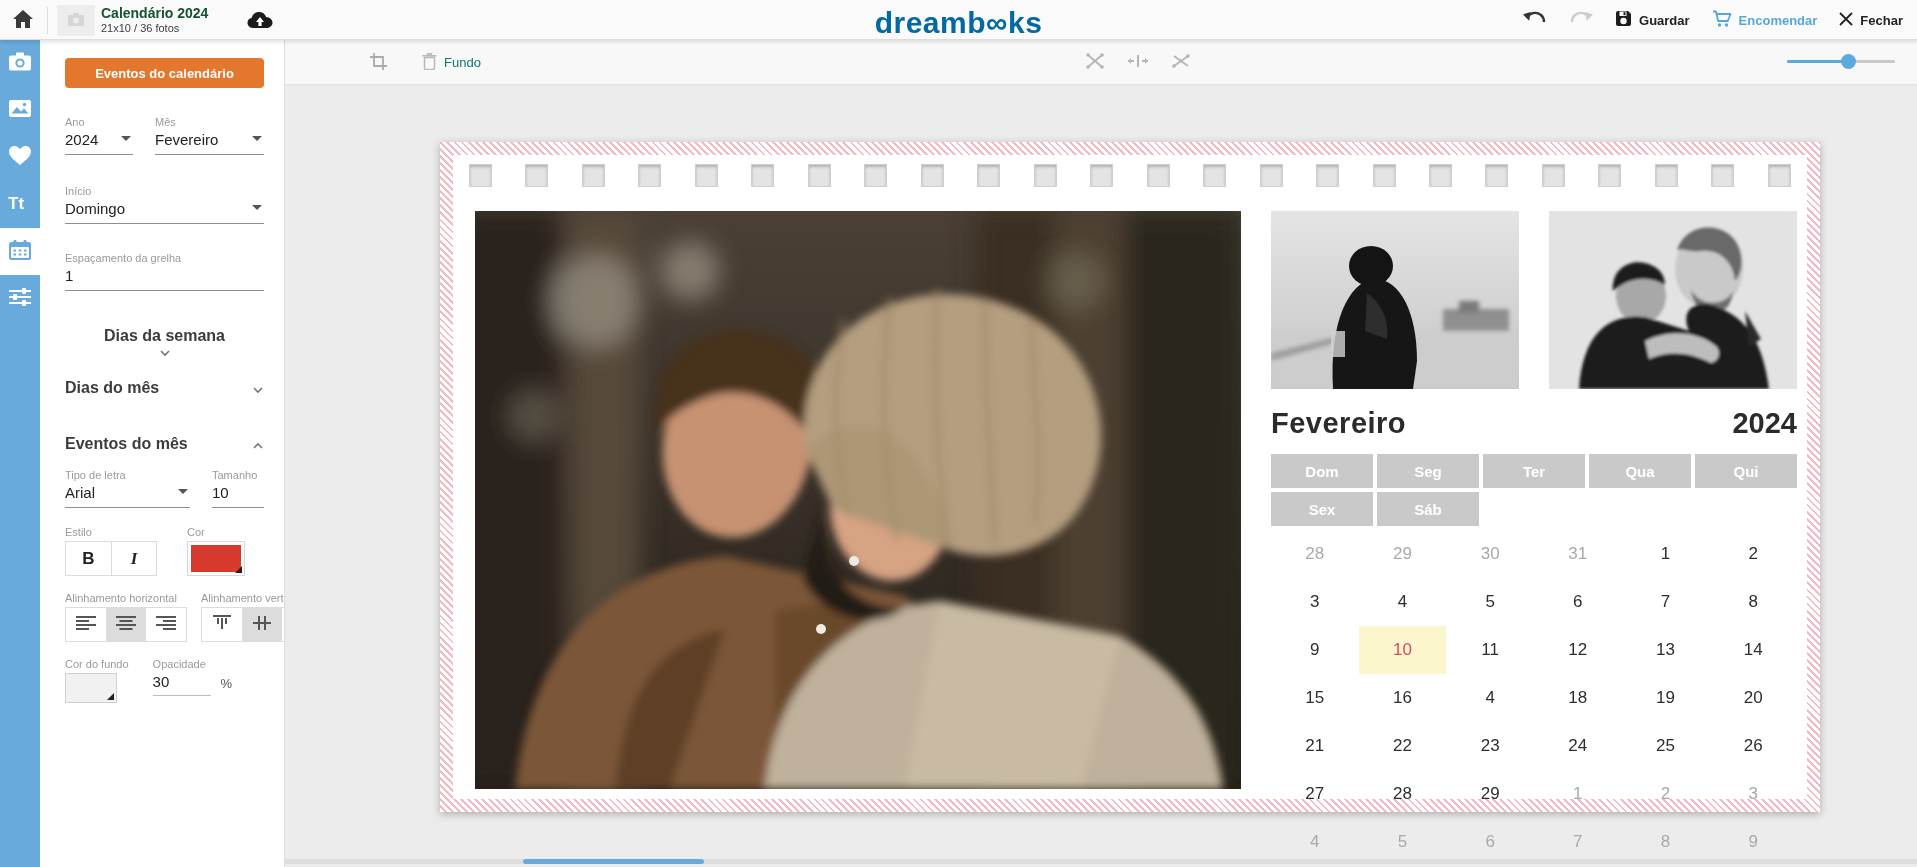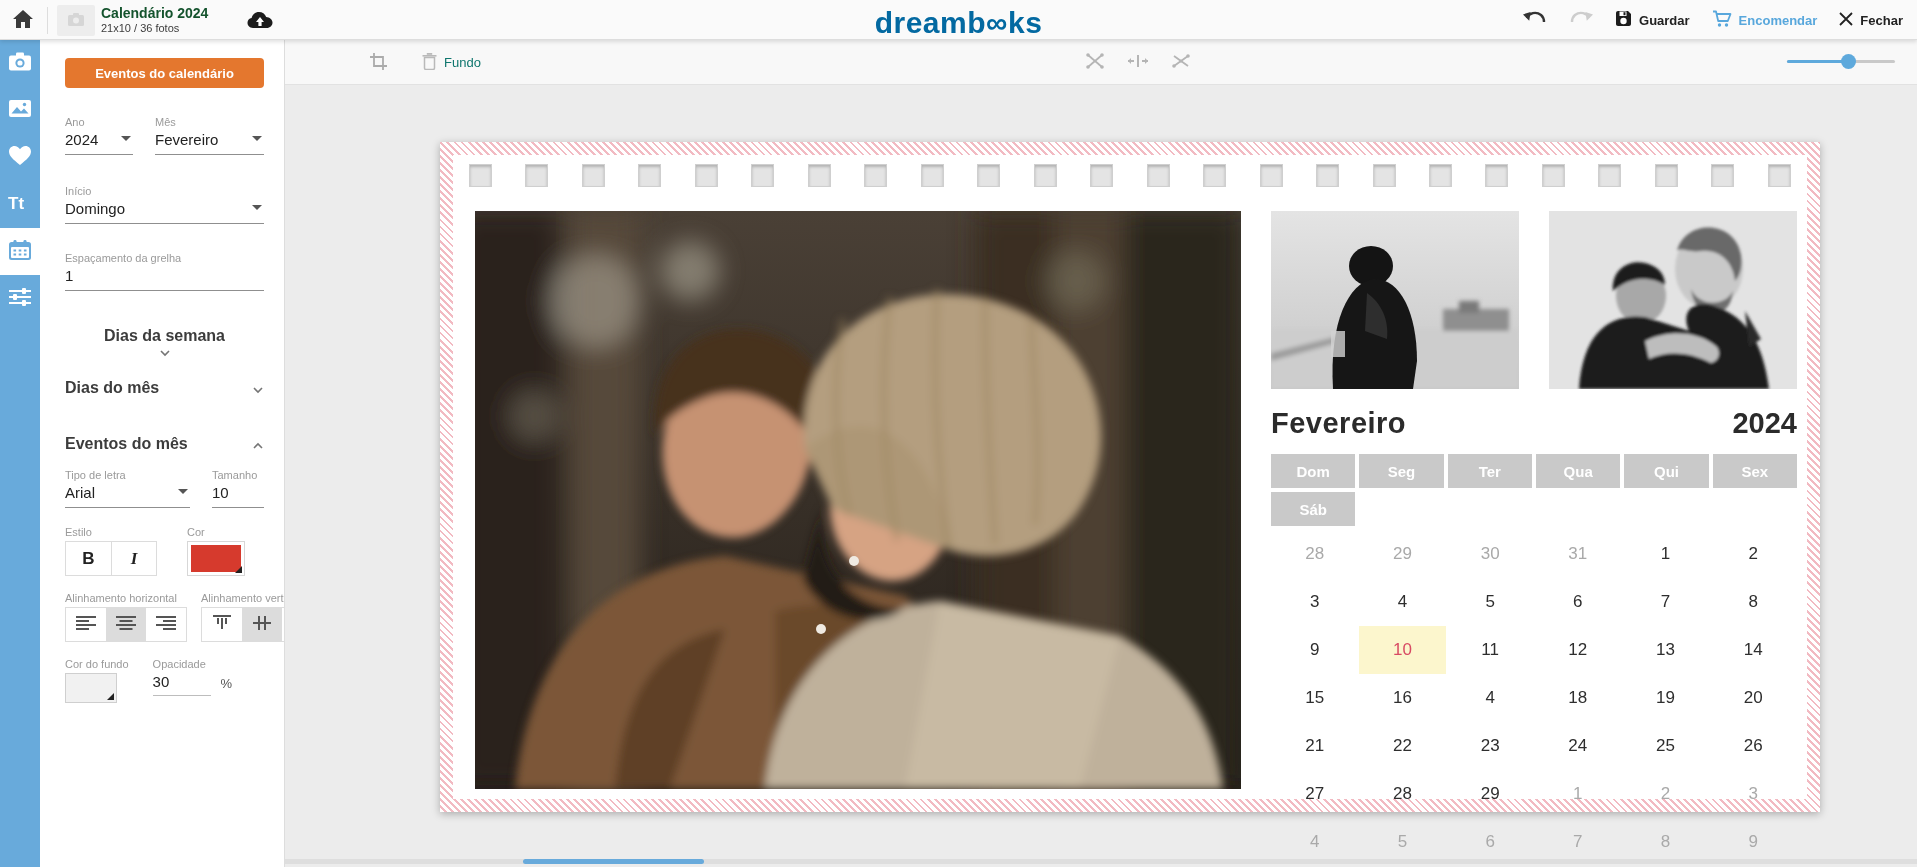--- a/index.html
+++ b/index.html
@@ -83,21 +83,21 @@
     box-shadow:inset 0 2px 3px rgba(0,0,0,.22); }
   .main-photo { position:absolute; left:22px; top:56px; width:766px; height:578px; cursor:pointer; }
   .ph-sm1 { position:absolute; left:818px; top:56px; width:248px; height:178px; cursor:pointer; }
   .ph-sm2 { position:absolute; left:1096px; top:56px; width:248px; height:178px; cursor:pointer; }
   .main-photo svg,.ph-sm1 svg,.ph-sm2 svg { width:100%; height:100%; display:block; }
 
   .cal-block { position:absolute; left:818px; top:252px; width:526px; bottom:8px; cursor:pointer; }
   .cal-title { display:flex; justify-content:space-between; align-items:baseline; height:40px; }
   .cal-month { font-size:29px; font-weight:bold; color:#2b2b2b; letter-spacing:.5px; }
   .cal-year { font-size:29px; font-weight:bold; color:#2b2b2b; }
-  .wd-row { display:grid; grid-template-columns:repeat(6,1fr); gap:4px; margin-top:7px; }
+  .wd-row { display:grid; grid-template-columns:repeat(5,1fr); gap:4px; margin-top:7px; }
   .wd { height:34px; background:#c9c9c9; color:#fff; font-weight:bold; font-size:15px;
     display:flex; align-items:center; justify-content:center; }
   .date-grid { display:grid; grid-template-columns:repeat(6,1fr); grid-auto-rows:48px; margin-top:4px; }
   .dc { display:flex; align-items:center; justify-content:center; font-size:17px; color:#2e2e2e; }
   .dc.prev,.dc.next { color:#a9a9a9; }
 
   .h-scroll-track { position:absolute; left:0; right:0; bottom:3px; height:5px; background:#dedede; }
   .h-scroll-thumb { position:absolute; left:238px; bottom:3px; width:181px; height:5px;
     background:#68aadb; border-radius:3px; cursor:pointer; }
 </style>

